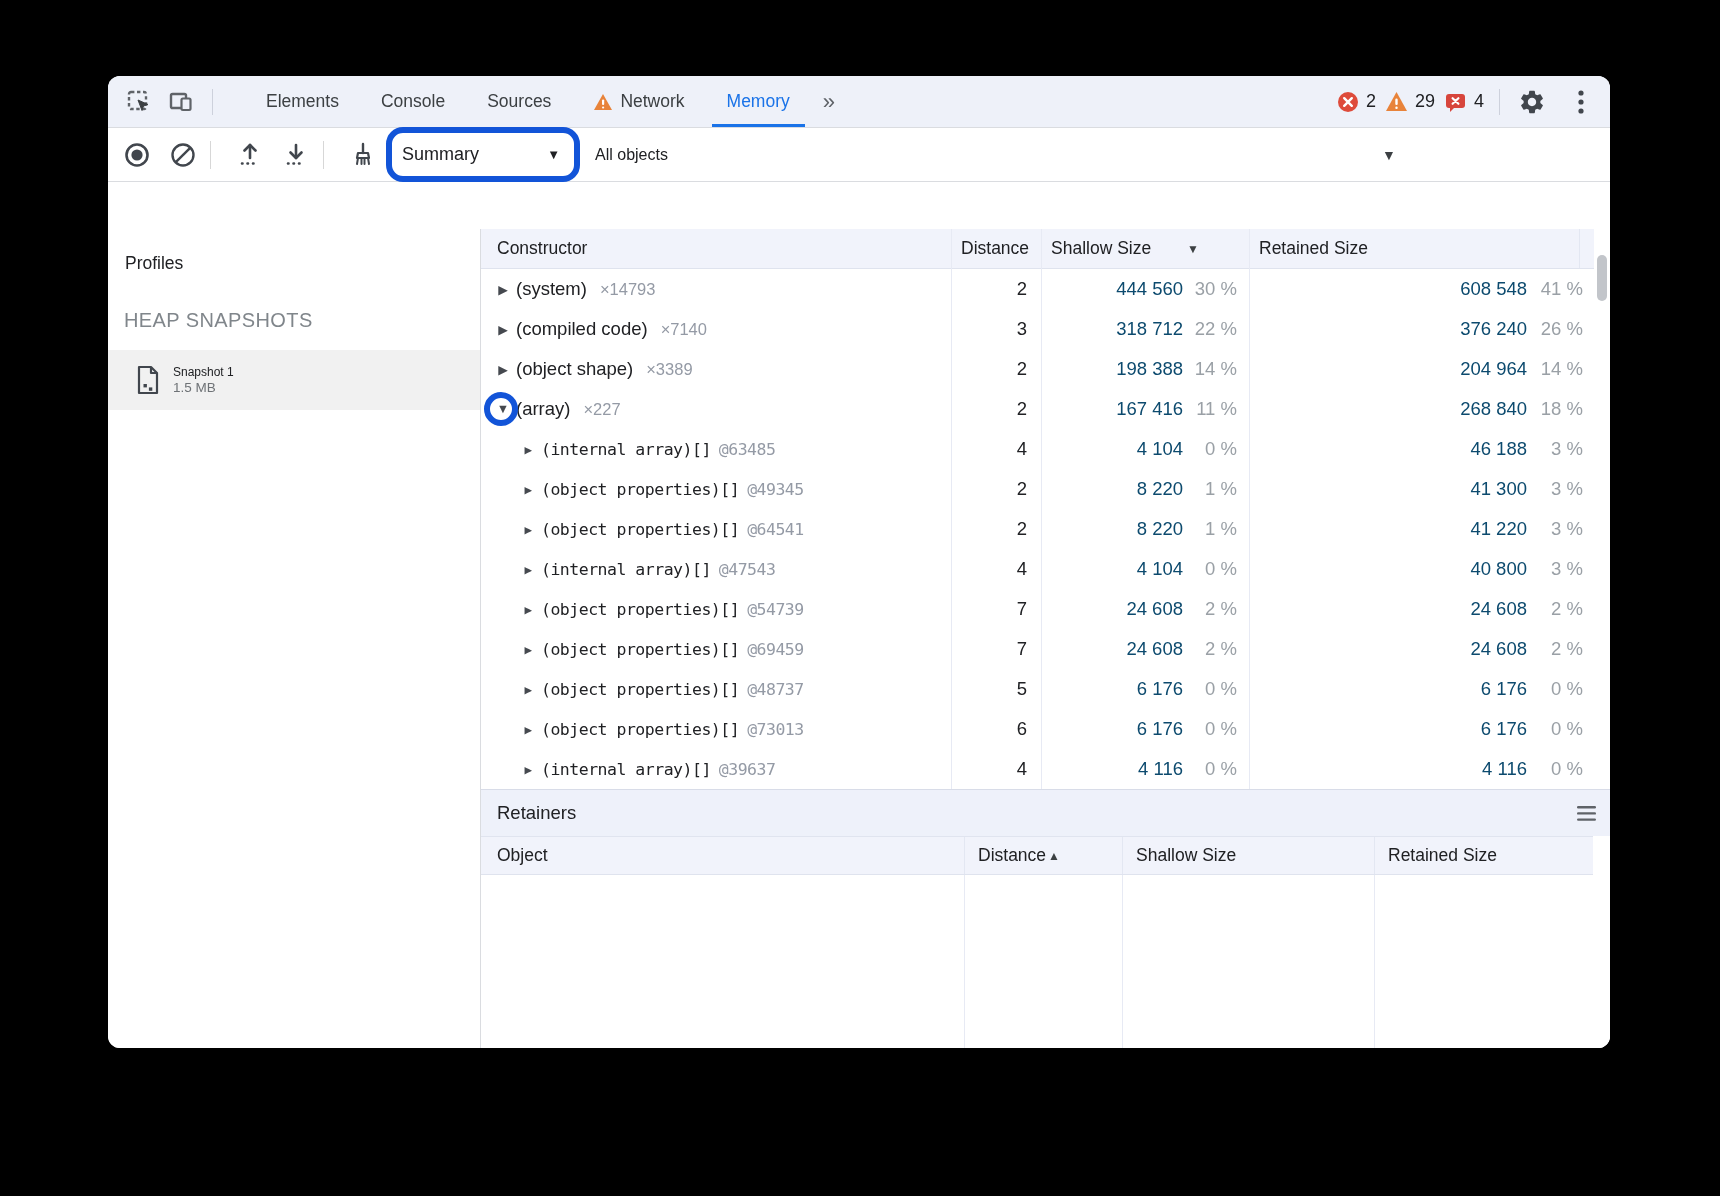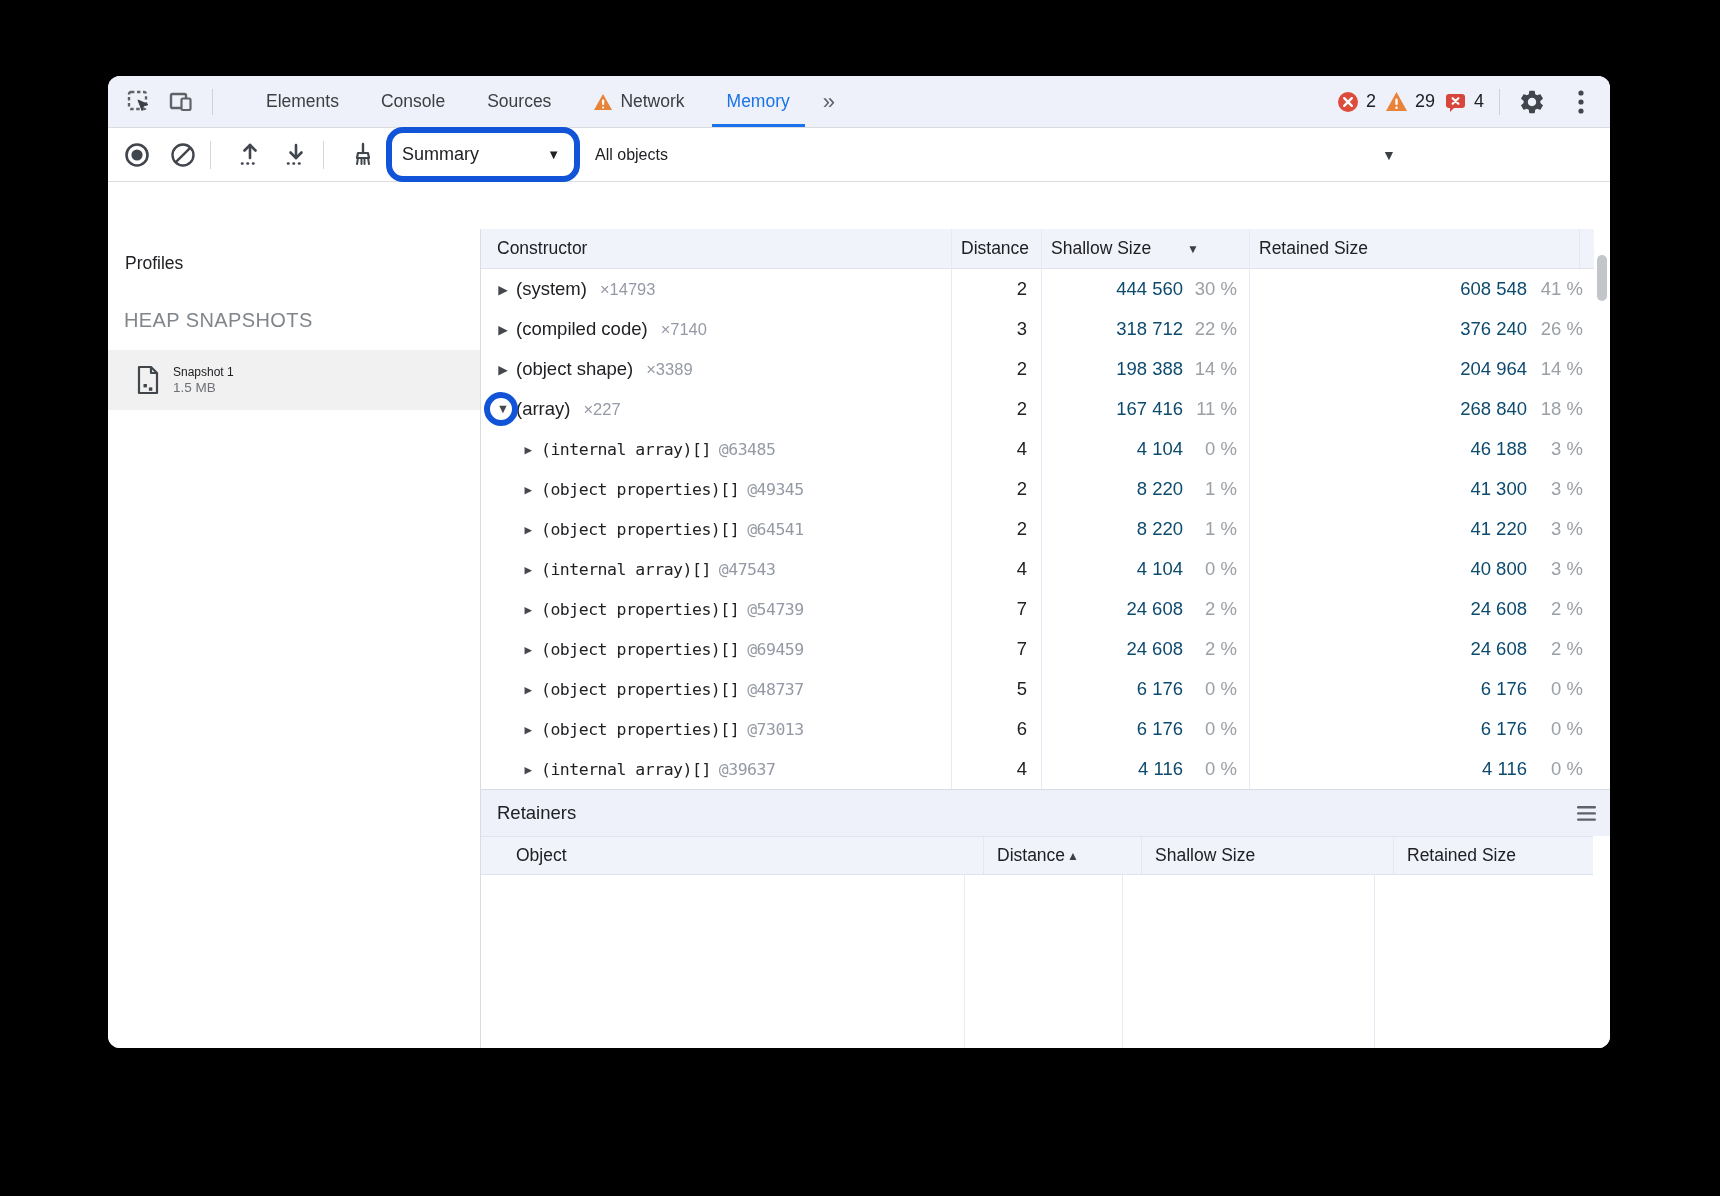--- a/index.html
+++ b/index.html
@@ -97,21 +97,21 @@
   
   .scrollbar{position:absolute;right:0;top:0;width:16px;height:560px;background:#fff;}
   .thumb{position:absolute;left:3px;top:26px;width:10px;height:46px;border-radius:5px;background:#c2c5ca;}
 
   
   .ret-title{position:absolute;left:0;right:0;top:560px;height:47px;background:#eef1fa;
              border-top:1px solid #d8dce8;display:flex;align-items:center;justify-content:space-between;
              padding:0 14px 0 16px;font-size:18.5px;color:#202124;}
   .ret-header{position:absolute;left:0;right:17px;top:607px;height:39px;background:#f1f3fb;
               border-top:1px solid #e0e4ef;border-bottom:1px solid #dfe3ee;display:grid;
-              grid-template-columns:483px 158px 252px 1fr;align-items:center;font-size:17.5px;padding-left:19px;}
+              grid-template-columns:483px 158px 252px 1fr;align-items:center;font-size:17.5px;}
   .rh-cell{height:100%;display:flex;align-items:center;border-left:1px solid #e3e7f2;padding-left:13px;}
   .rh-cell:first-child{border-left:none;padding-left:16px;}
   .ret-body{position:absolute;left:0;right:0;top:646px;bottom:0;background:#fff;}
 </style>
 </head>
 <body>
 
 <div class="stage">
   <div class="window">
 

